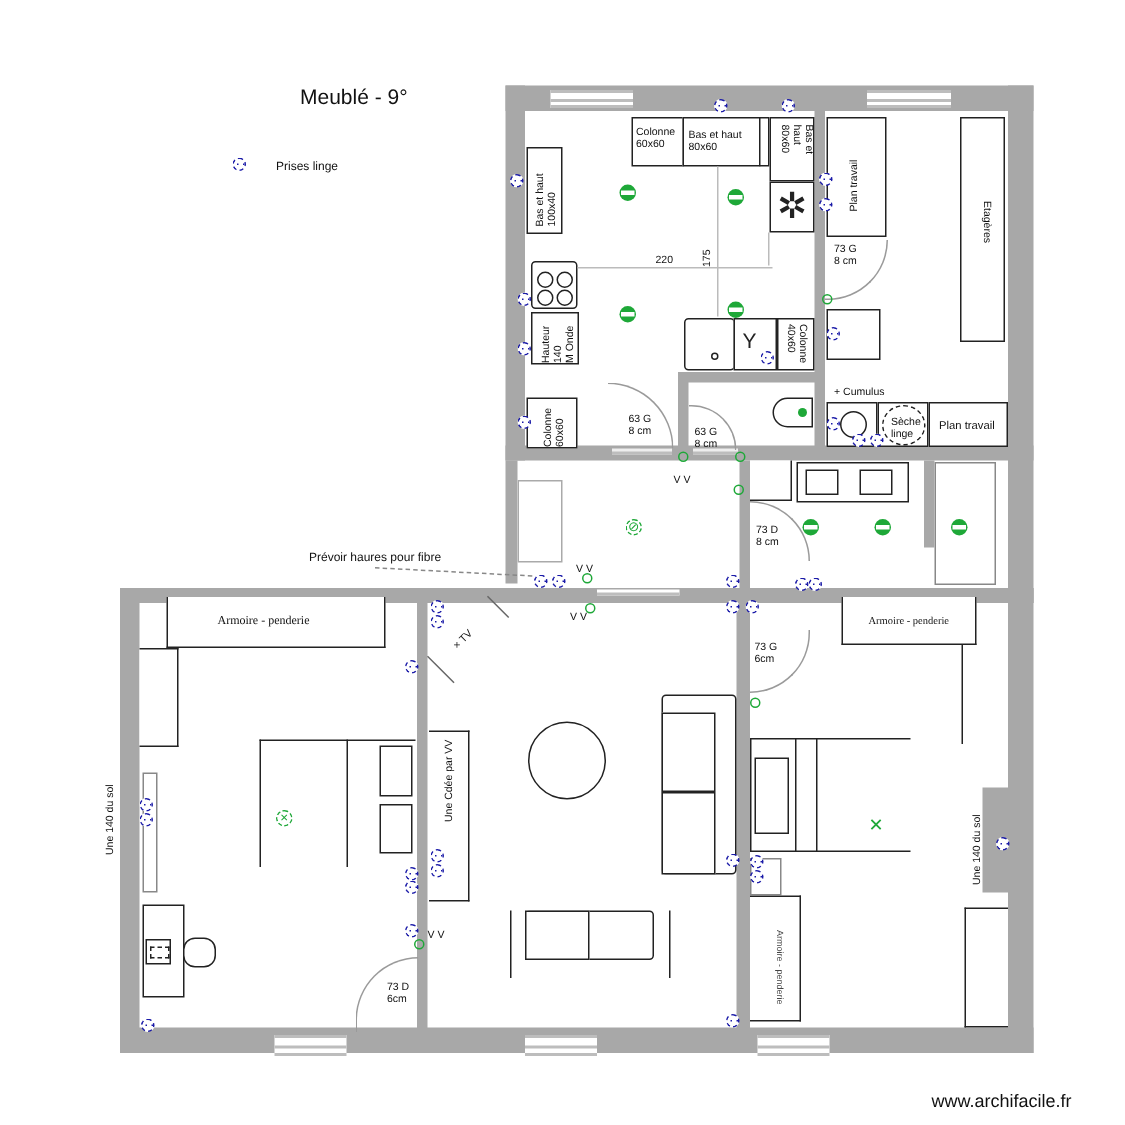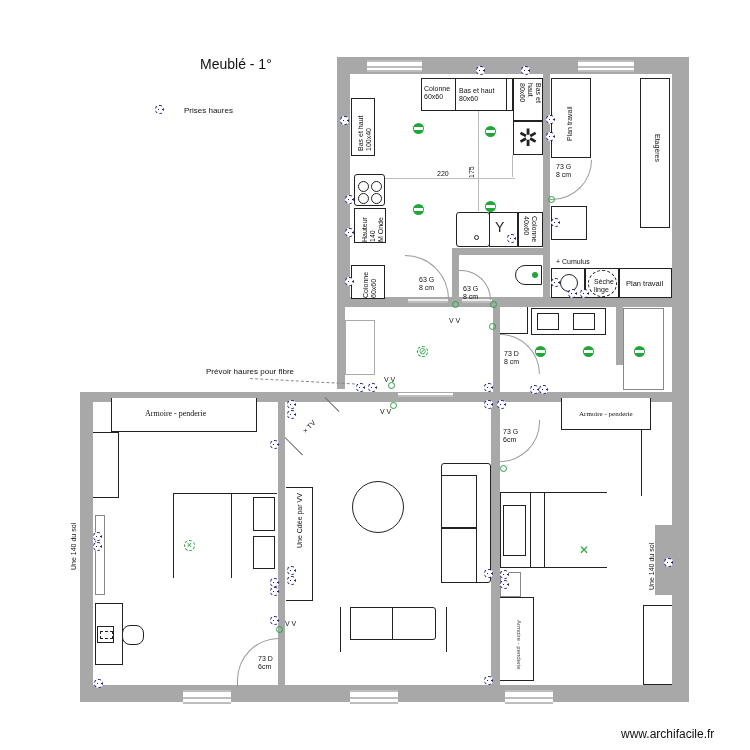--- a/index.html
+++ b/index.html
@@ -18,23 +18,23 @@
   .light{position:absolute;width:11px;height:11px;border-radius:50%;background:#1ea838;box-sizing:border-box;}
   .light:before{content:"";position:absolute;left:1px;top:4px;width:9px;height:3px;background:#fff;transform:rotate(0deg);}
   .lightx{position:absolute;width:11px;height:11px;border:1px dashed #1ea838;border-radius:50%;box-sizing:border-box;color:#1ea838;font-size:9px;line-height:9px;text-align:center;}
   .sw{position:absolute;width:7px;height:7px;border:1px solid #1ea838;border-radius:50%;box-sizing:border-box;}
   .door{position:absolute;border:1px solid #9a9a9a;box-sizing:border-box;}
   .dim{position:absolute;background:#bbb;}
 </style>
 </head>
 <body>
 
-<div class="abs" style="left:200px;top:56px;font-size:14px;color:#111;">Meublé - 1°</div>
+<div class="abs" style="left:200px;top:56px;font-size:14px;color:#111;">Meublé - 9°</div>
 <div class="outlet" style="left:155px;top:105px;"></div>
-<div class="abs" style="left:184px;top:106px;font-size:8px;color:#111;">Prises haures</div>
+<div class="abs" style="left:184px;top:106px;font-size:8px;color:#111;">Prises linge</div>
 <div class="abs" style="left:621px;top:727px;font-size:12px;color:#111;">www.archifacile.fr</div>
 
 <div class="wall" style="left:337px;top:57px;width:352px;height:17px;"></div>
 <div class="wall" style="left:337px;top:57px;width:13px;height:250px;"></div>
 <div class="wall" style="left:672px;top:57px;width:17px;height:345px;"></div>
 
 <div class="win" style="left:367px;top:60px;width:55px;height:8px;"></div>
 <div class="win" style="left:578px;top:60px;width:56px;height:8px;"></div>
 
 <div class="wall" style="left:543px;top:74px;width:7px;height:225px;"></div>

